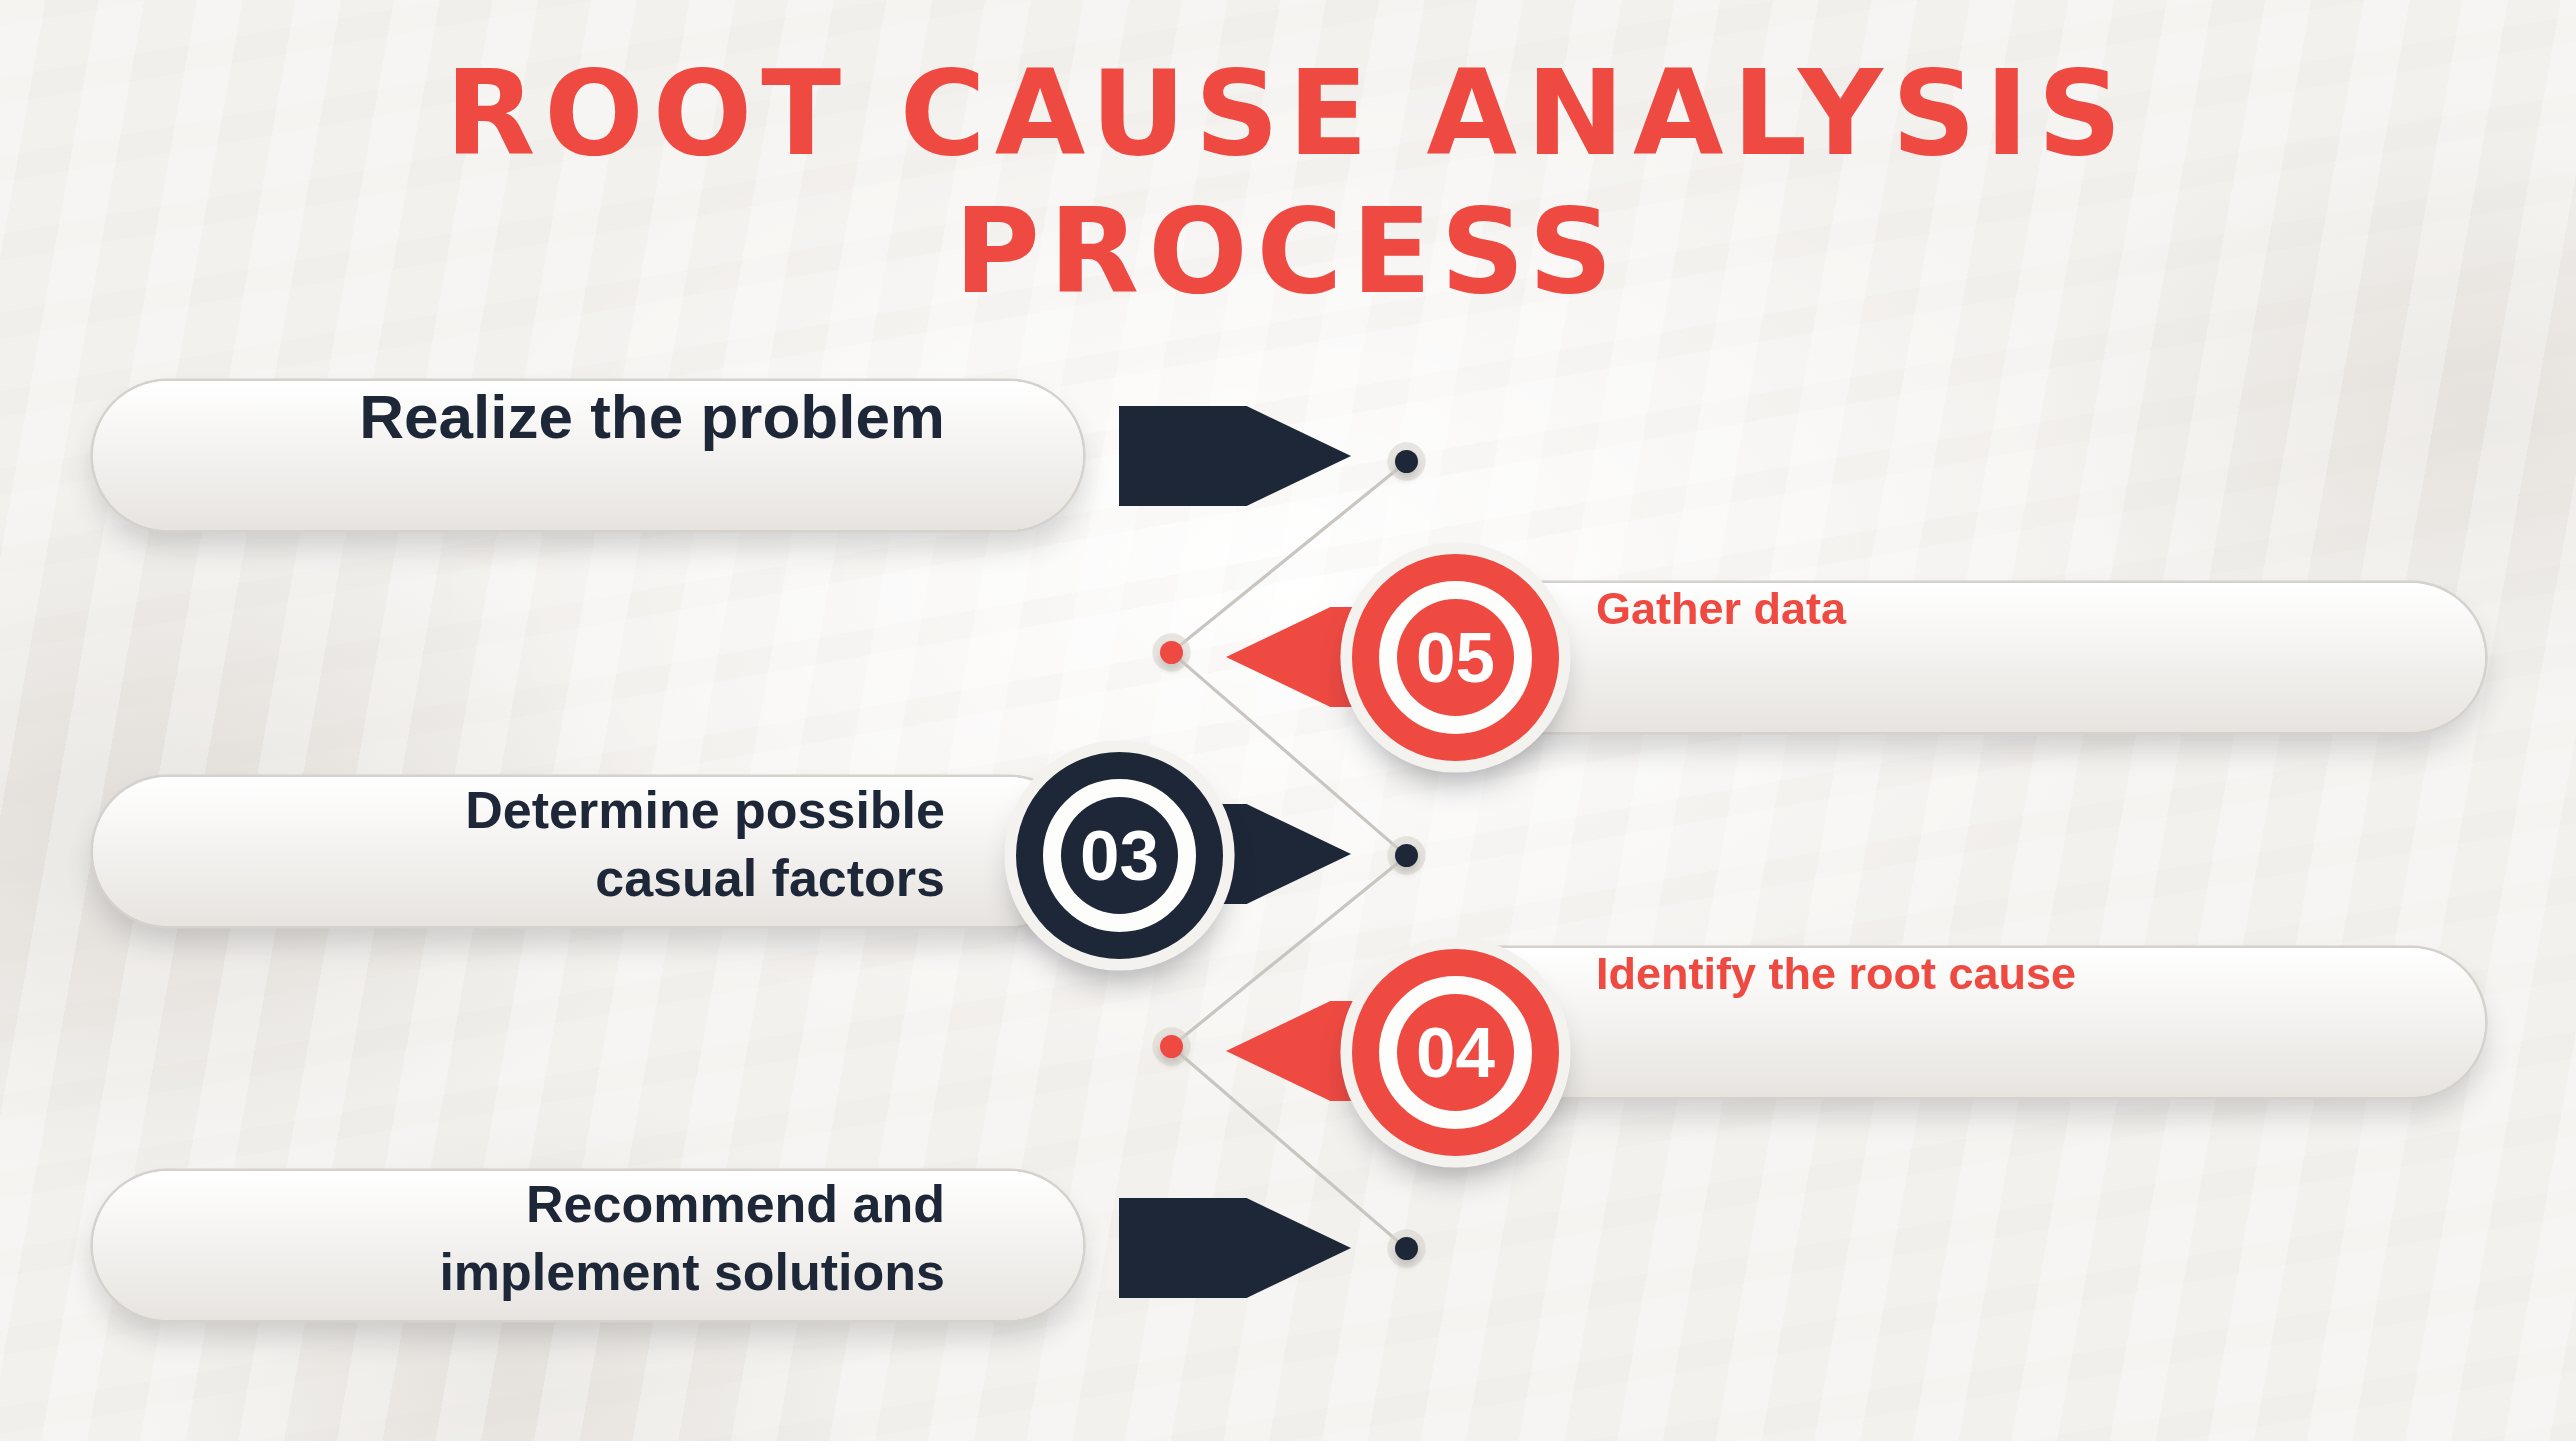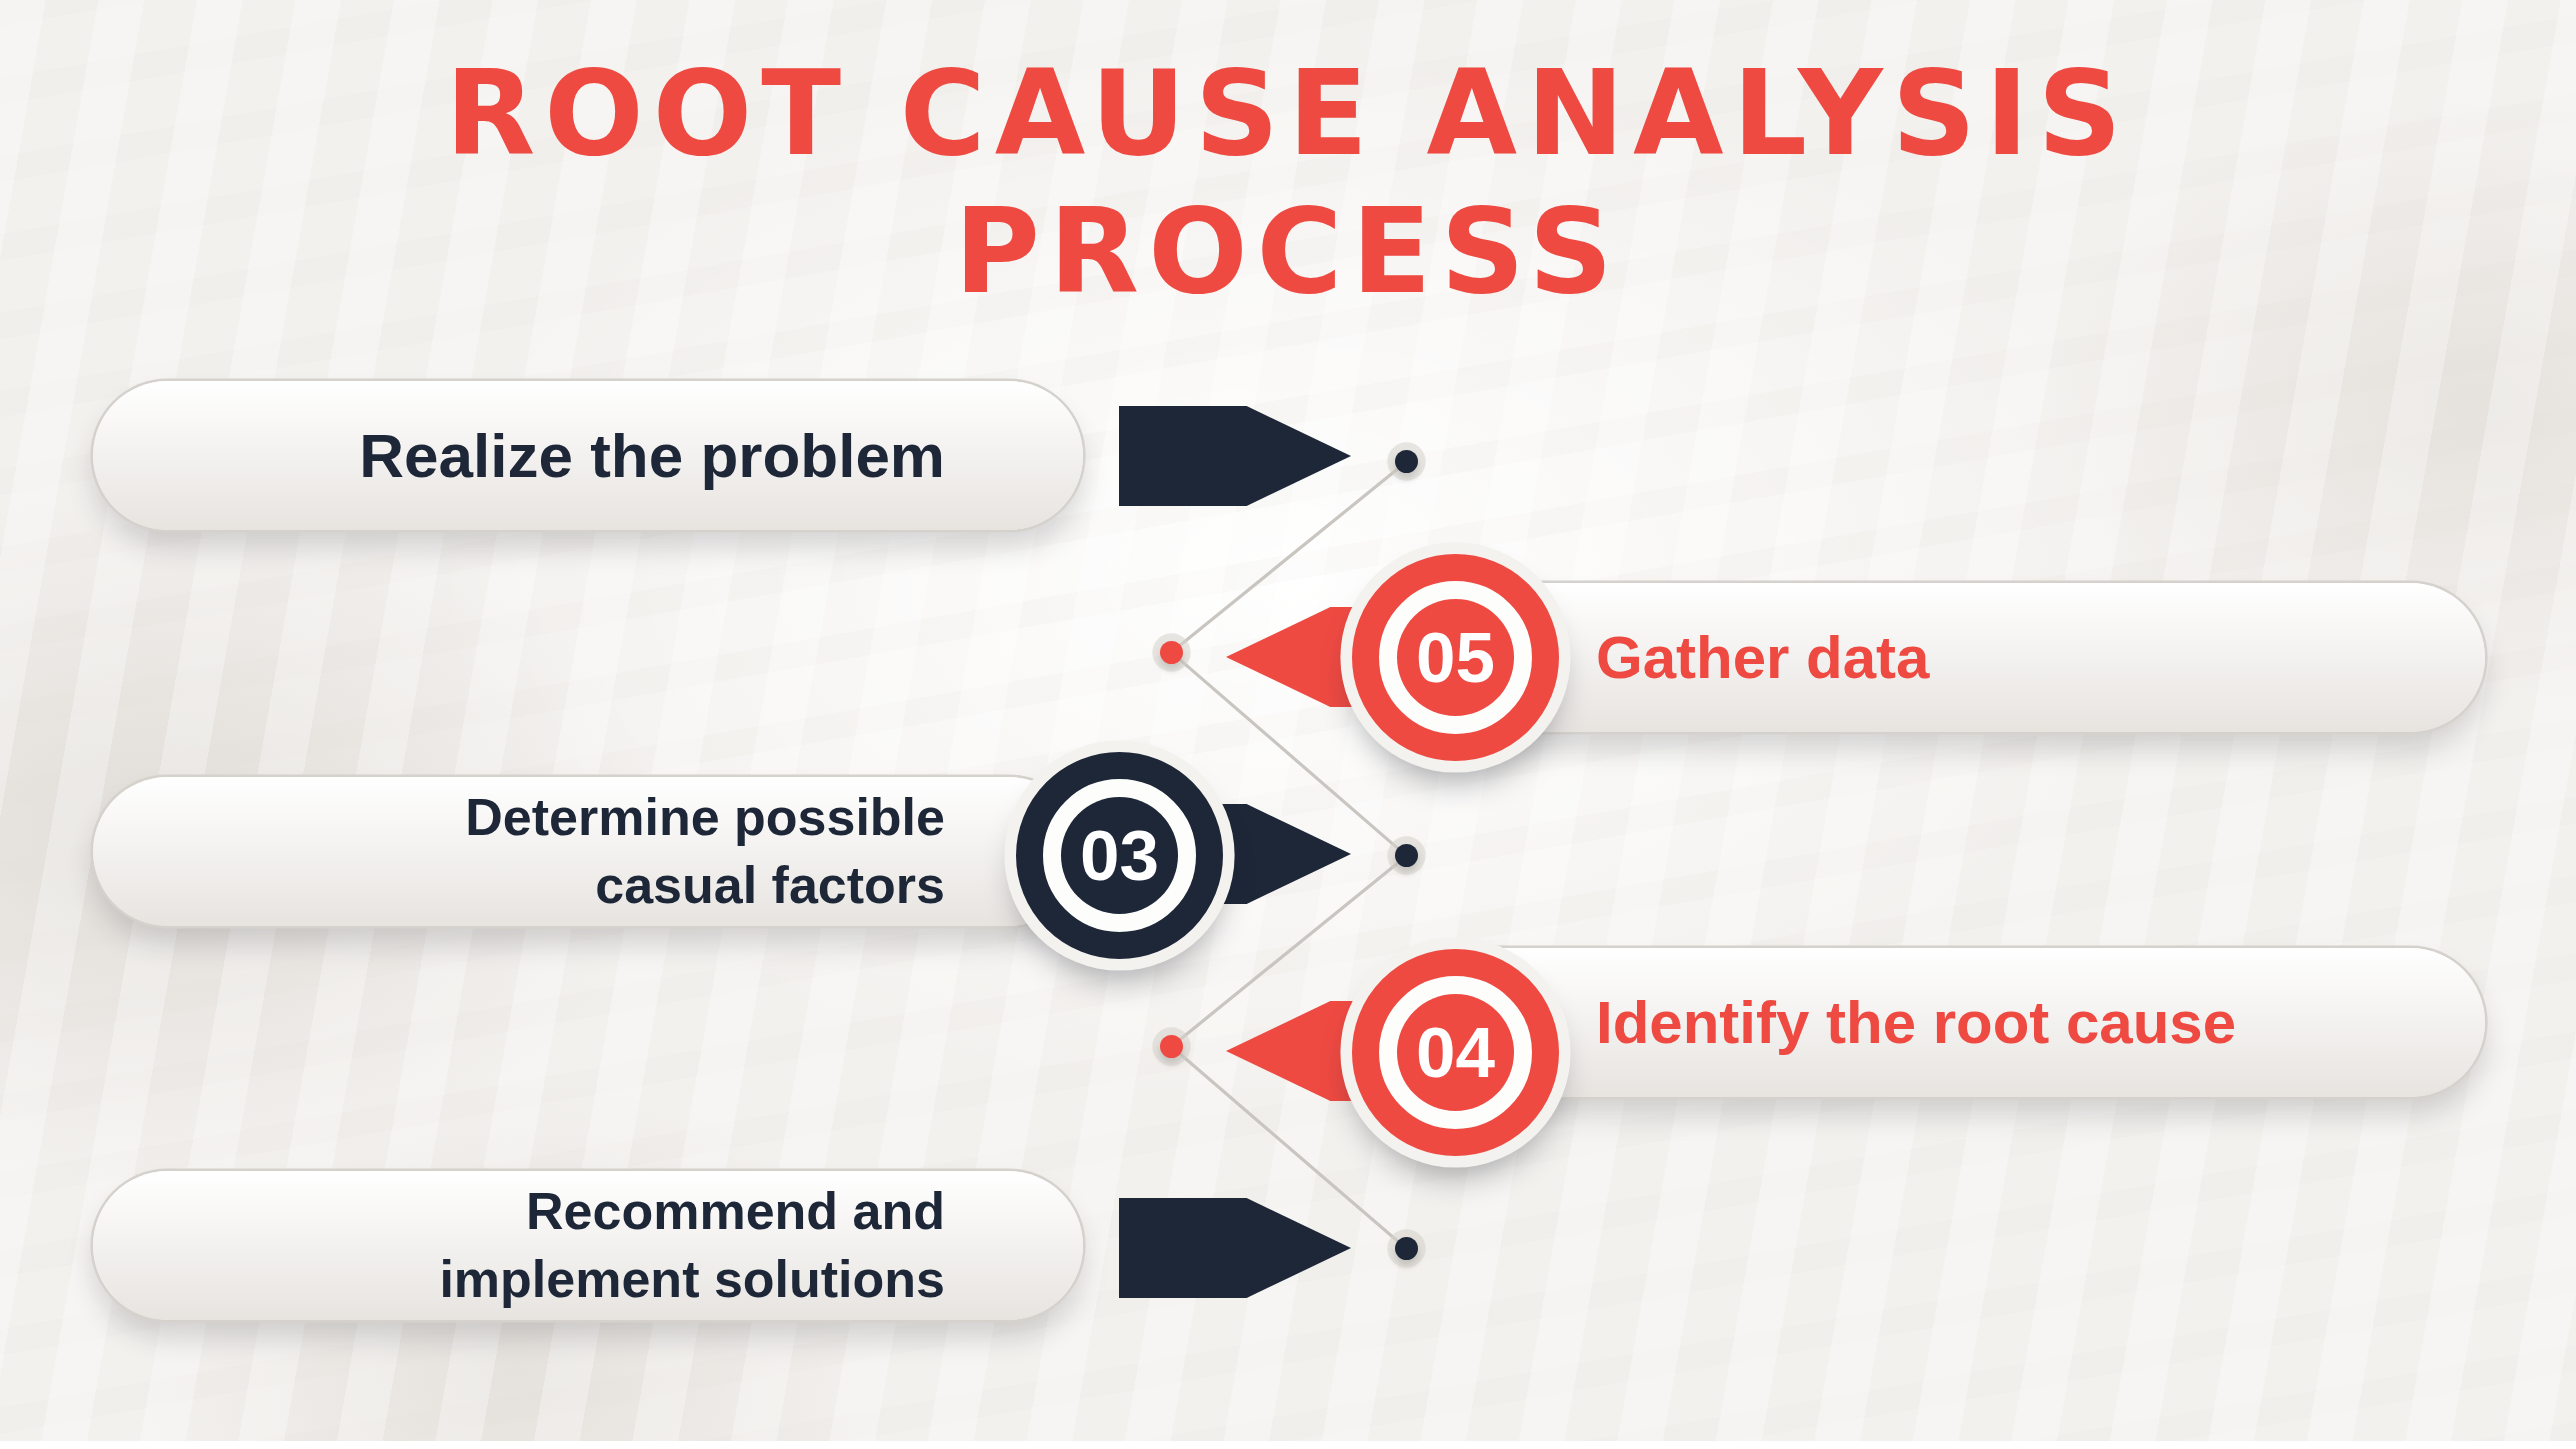--- a/index.html
+++ b/index.html
@@ -62,38 +62,38 @@
   }
 
   
   .pill {
     position: absolute;
     height: 149px;
     border-radius: 77px;
     background: linear-gradient(180deg, #ffffff 0%, #f2f0ee 55%, #e7e4e0 100%);
     box-shadow: 0 0 0 2.6px #d5d1cc, 0 18px 27px rgba(40,42,50,0.17);
     display: flex;
-    align-items: center;
+    align-items: flex-start;
     z-index: 2;
     box-sizing: border-box;
   }
   .pill.left  { left: 93px;  width: 990px; justify-content: flex-end; padding-right: 138px; }
   .pill.right { left: 1374px; width: 1111px; justify-content: flex-start; padding-left: 222px; }
   .r1 { top: 381px; }
   .r2 { top: 583px; }
   .r3 { top: 777px; }
   .r4 { top: 948px; }
   .r5 { top: 1171px; }
 
   .label { font-weight: bold; }
   .label.navy { color: var(--navy); }
   .label.red  { color: var(--accent-red); }
   .pill.r1 .label { font-size: 62px; }
   .pill.r3 .label, .pill.r5 .label { font-size: 52px; line-height: 1.3; text-align: right; max-width: 554px; }
-  .pill.r2 .label, .pill.r4 .label { font-size: 60px; }
+  .pill.r2 .label, .pill.r4 .label { font-size: 45px; }
 
   
   .badge {
     position: absolute;
     width: 207px;
     height: 207px;
     box-sizing: border-box;
     border-radius: 50%;
     border: 27px solid var(--navy);
     background: #fdfdfc;

